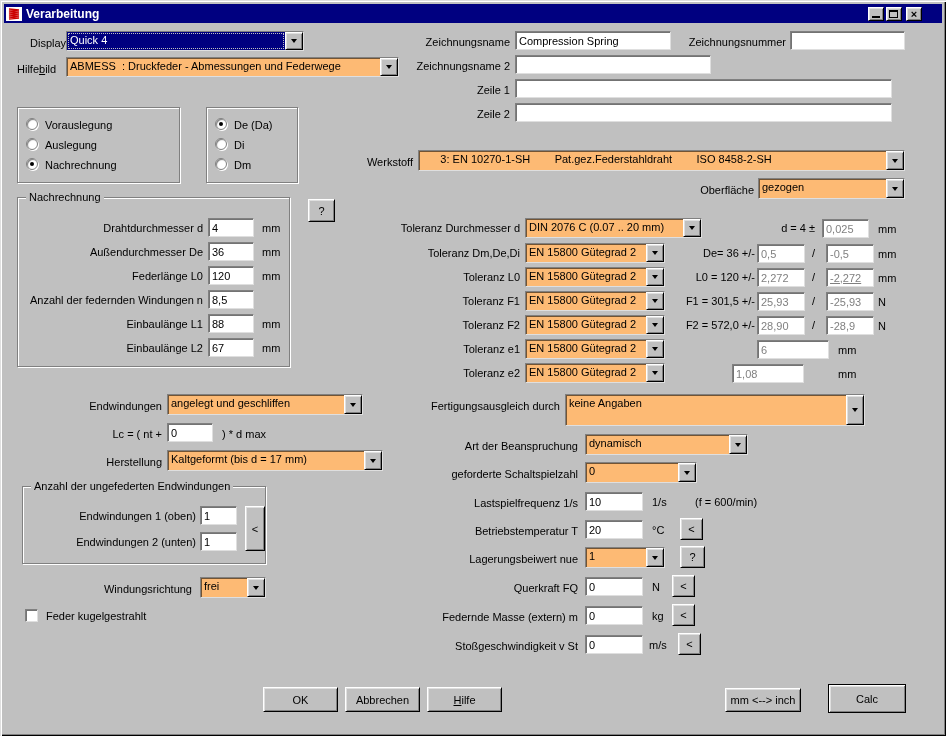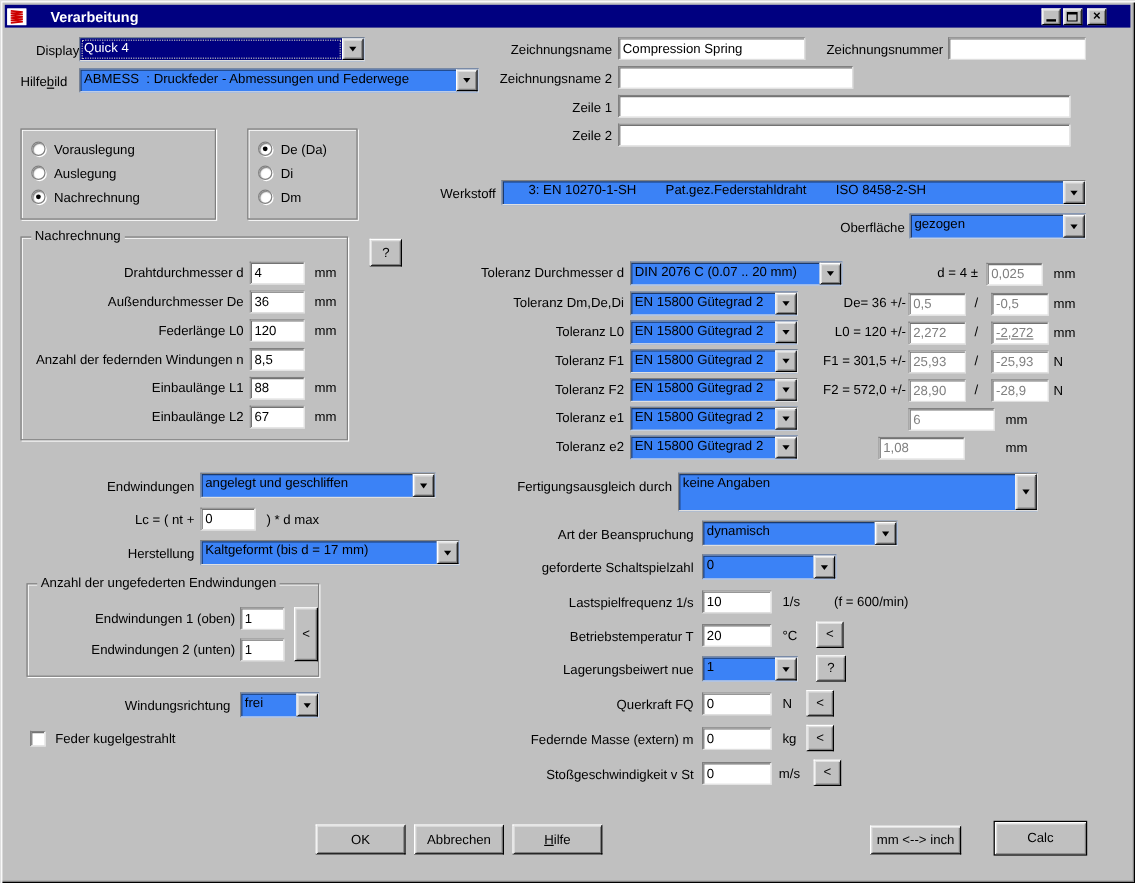--- a/index.html
+++ b/index.html
@@ -14,21 +14,21 @@
   
   input.tb{
     position:absolute;height:19px;box-sizing:border-box;background:#fff;
     border:1px solid;border-color:#808080 #dfdfdf #dfdfdf #808080;
     box-shadow:inset 1px 1px 0 rgba(0,0,0,.55);
     font-family:inherit;font-size:11px;padding:0 3px;margin:0;color:#000;
   }
   input.tb.ro{color:#808080;}
   
   .combo{
-    position:absolute;height:20px;box-sizing:border-box;background:#3b82f6;display:flex;
+    position:absolute;height:20px;box-sizing:border-box;background:#fdba74;display:flex;
     border:1px solid;border-color:#808080 #dfdfdf #dfdfdf #808080;
     box-shadow:inset 1px 1px 0 rgba(0,0,0,.55);
   }
   .combo .ctxt{flex:1;overflow:hidden;white-space:pre;line-height:17px;padding-left:3px;}
   .combo .ctxt.sel{background:#000080;color:#fff;outline:1px dotted #c0c0c0;outline-offset:-2px;}
   .combo .cbtn{
     width:16px;background:#c0c0c0;display:flex;align-items:center;justify-content:center;
     border:1px solid;border-color:#fff #000 #000 #fff;box-shadow:inset 1px 1px 0 #dfdfdf, inset -1px -1px 0 #808080;
   }
   .arr{width:0;height:0;border-left:3px solid transparent;border-right:3px solid transparent;border-top:4px solid #000;}
@@ -48,21 +48,21 @@
     position:absolute;width:12px;height:12px;border-radius:50%;background:#fff;box-sizing:border-box;
     border:1px solid #808080;box-shadow:inset 1px 1px 1px rgba(0,0,0,.5), 1px 1px 0 #fff;
   }
   .radio.checked::after{content:"";position:absolute;left:3px;top:3px;width:4px;height:4px;border-radius:50%;background:#000;}
   .cb{
     position:absolute;width:13px;height:13px;background:#fff;box-sizing:border-box;
     border:1px solid;border-color:#808080 #dfdfdf #dfdfdf #808080;box-shadow:inset 1px 1px 0 rgba(0,0,0,.55);
   }
   
   #titlebar{position:absolute;left:4px;top:4px;width:938px;height:19px;background:#000080;display:flex;align-items:center;}
-  #titlebar .ttl{color:#fff;font-weight:bold;font-size:12px;margin-left:20px;white-space:nowrap;}
+  #titlebar .ttl{color:#fff;font-weight:bold;font-size:12px;margin-left:4px;white-space:nowrap;}
   .wbtn{
     position:absolute;width:16px;height:14px;box-sizing:border-box;background:#c0c0c0;
     border:1px solid;border-color:#fff #000 #000 #fff;box-shadow:inset 1px 1px 0 #dfdfdf, inset -1px -1px 0 #808080;
   }
   .wbtn .mini{position:absolute;left:3px;bottom:2px;width:8px;height:2px;background:#000;}
   .wbtn .maxi{position:absolute;left:2px;top:2px;width:9px;height:8px;border:1px solid #000;border-top-width:2px;box-sizing:border-box;}
   .wbtn .clx{position:absolute;left:0;top:0;width:14px;height:12px;line-height:12px;text-align:center;font-weight:bold;font-size:11px;}
   .ticon{margin-left:2px;width:16px;height:14px;background:#fff;flex:0 0 auto;}
 </style>
 </head>

